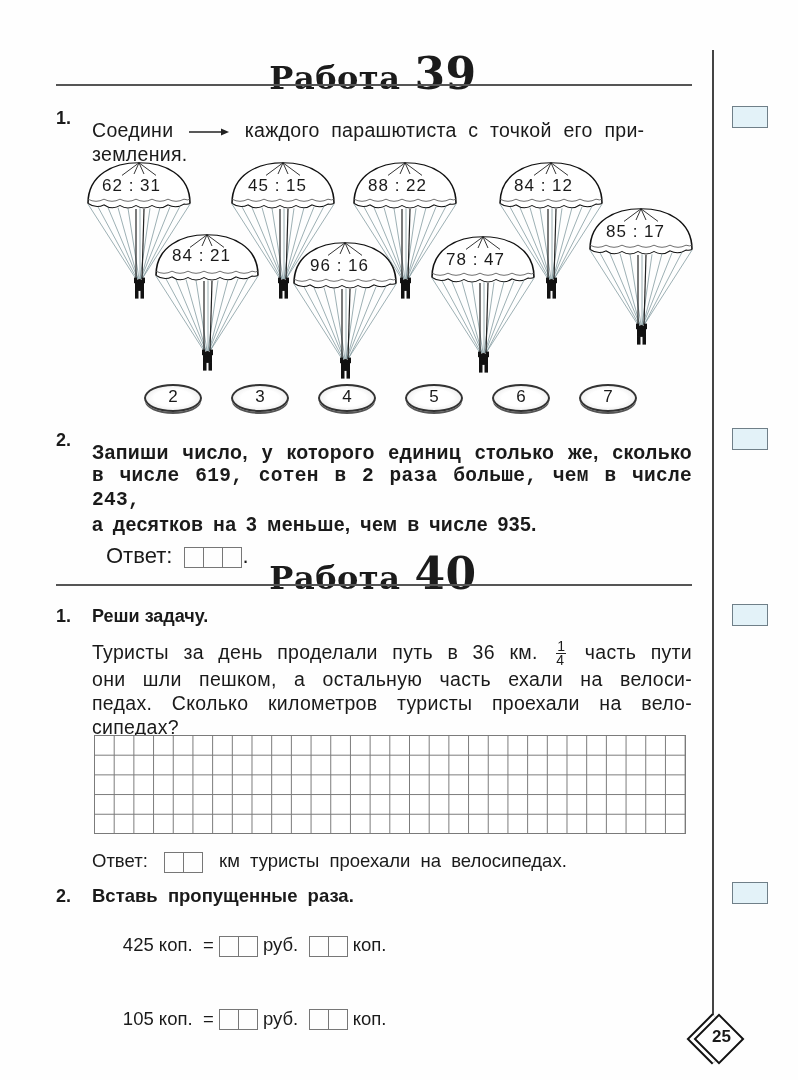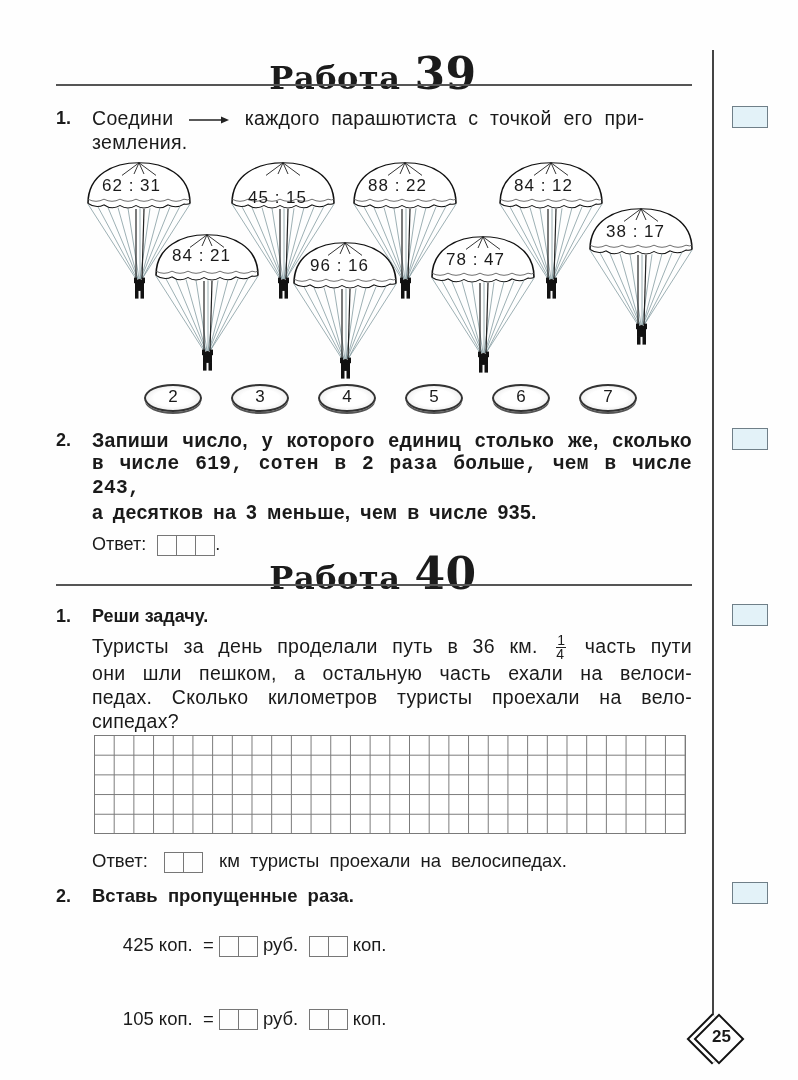--- a/index.html
+++ b/index.html
@@ -5,21 +5,21 @@
   html, body { margin:0; padding:0; background:#fefefe; }
   body { width:798px; height:1080px; position:relative; overflow:hidden; font-family:"Liberation Sans", sans-serif; color:#1a1a1a; }
   .abs { position:absolute; }
   .title { font-family:"DejaVu Serif", serif; font-weight:bold; font-size:32px; letter-spacing:0.5px; color:#1b1b1b; text-align:center; }
   .title .num { font-size:44px; margin-left:14px; }
   .rule { height:2px; background:#555; }
   .vrule { width:2px; background:#444; }
   .task { font-size:18px; line-height:24px; }
   .task b.n { font-weight:bold; position:absolute; left:0; }
   .bold { font-weight:bold; }
-  .body-text { font-size:19.5px; line-height:24px; letter-spacing:0.3px; text-align:justify; text-align-last:left; }
+  .body-text { font-size:19.5px; line-height:24px; letter-spacing:0.3px; text-align:justify; text-align-last:left;margin-top:12px; }
   .score { width:34px; height:20px; border:1.5px solid #6f7f88; background:#e3f2f8; }
   .cells { display:inline-flex; vertical-align:middle; border:1.5px solid #777; height:19px; }
   .cells span { width:18px; border-right:1.5px solid #777; display:inline-block; }
   .cells span:last-child { border-right:none; }
   .grid { background-color:#fff;
     background-image: linear-gradient(to right, #7a7a7a 1px, transparent 1px), linear-gradient(to bottom, #7a7a7a 1px, transparent 1px);
     background-size:19.7px 19.7px; border-right:1px solid #7a7a7a; border-bottom:1px solid #7a7a7a; }
   .coin { width:54px; height:24px; border:2px solid #333; border-radius:50%; background:radial-gradient(ellipse at center, #fff 50%, #ddd 100%); font-size:17px; text-align:center; line-height:22px; box-shadow:0 3px 0 -1px #555; }
   .para-label { font-size:17px; letter-spacing:1px; }
   .frac { display:inline-block; vertical-align:middle; text-align:center; font-size:14px; line-height:13px; margin:0 4px; }
@@ -100,21 +100,21 @@
 <div class="abs" style="left:152px; top:232px; width:110px; height:140px;">
   <svg width="110" height="140" viewBox="0 0 110 200" preserveAspectRatio="none">
       <use href="#chute"></use>
     </svg>
   <div class="abs para-label" style="left:20px; top:14px;">84 : 21</div>
 </div>
 <div class="abs" style="left:228px; top:160px; width:110px; height:140px;">
   <svg width="110" height="140" viewBox="0 0 110 200" preserveAspectRatio="none">
       <use href="#chute"></use>
     </svg>
-  <div class="abs para-label" style="left:20px; top:28px;text-align:right;">45 : 15</div>
+  <div class="abs para-label" style="left:20px; top:16px;text-align:right;">45 : 15</div>
 </div>
 <div class="abs" style="left:290px; top:240px; width:110px; height:140px;">
   <svg width="110" height="140" viewBox="0 0 110 200" preserveAspectRatio="none">
       <use href="#chute"></use>
     </svg>
   <div class="abs para-label" style="left:20px; top:16px;">96 : 16</div>
 </div>
 <div class="abs" style="left:350px; top:160px; width:110px; height:140px;">
   <svg width="110" height="140" viewBox="0 0 110 200" preserveAspectRatio="none">
       <use href="#chute"></use>
@@ -130,38 +130,38 @@
 <div class="abs" style="left:496px; top:160px; width:110px; height:140px;">
   <svg width="110" height="140" viewBox="0 0 110 200" preserveAspectRatio="none">
       <use href="#chute"></use>
     </svg>
   <div class="abs para-label" style="left:18px; top:16px;">84 : 12</div>
 </div>
 <div class="abs" style="left:586px; top:206px; width:110px; height:140px;">
   <svg width="110" height="140" viewBox="0 0 110 200" preserveAspectRatio="none">
       <use href="#chute"></use>
     </svg>
-  <div class="abs para-label" style="left:20px; top:16px;">38 : 17</div>
+  <div class="abs para-label" style="left:20px; top:16px;">85 : 17</div>
 </div>
 
 <div class="abs coin" style="left:144px; top:384px;"><span>2</span></div>
 <div class="abs coin" style="left:231px; top:384px;"><span>3</span></div>
 <div class="abs coin" style="left:318px; top:384px;"><span>4</span></div>
 <div class="abs coin" style="left:405px; top:384px;"><span>5</span></div>
 <div class="abs coin" style="left:492px; top:384px;"><span>6</span></div>
 <div class="abs coin" style="left:579px; top:384px;"><span>7</span></div>
 
 <div class="abs task" style="left:56px; top:428px; width:636px;">
   <b class="n">2.</b>
   <div style="margin-left:36px;" class="body-text bold">
     <div style="text-align-last:justify;">Запиши число, у которого единиц столько же, сколько</div>
     <div style="text-align-last:justify;font-family:Liberation Mono, monospace;">в числе 619, сотен в 2 раза больше, чем в числе 243,</div>
     <div style="word-spacing:4px;">а десятков на 3 меньше, чем в числе 935.</div>
   </div>
-  <div style="margin-left:36px; margin-top:8px; font-size:18px;">
+  <div style="margin-left:50px; margin-top:8px; font-size:22px;">
     <span>Ответ:</span>
     <span class="cells" style="margin-left:6px;">
         <span></span>
         <span></span>
         <span></span>
       </span><span>.</span>
   </div>
 </div>
 
 <div class="abs title" style="left:56px; top:548px; width:634px;">

